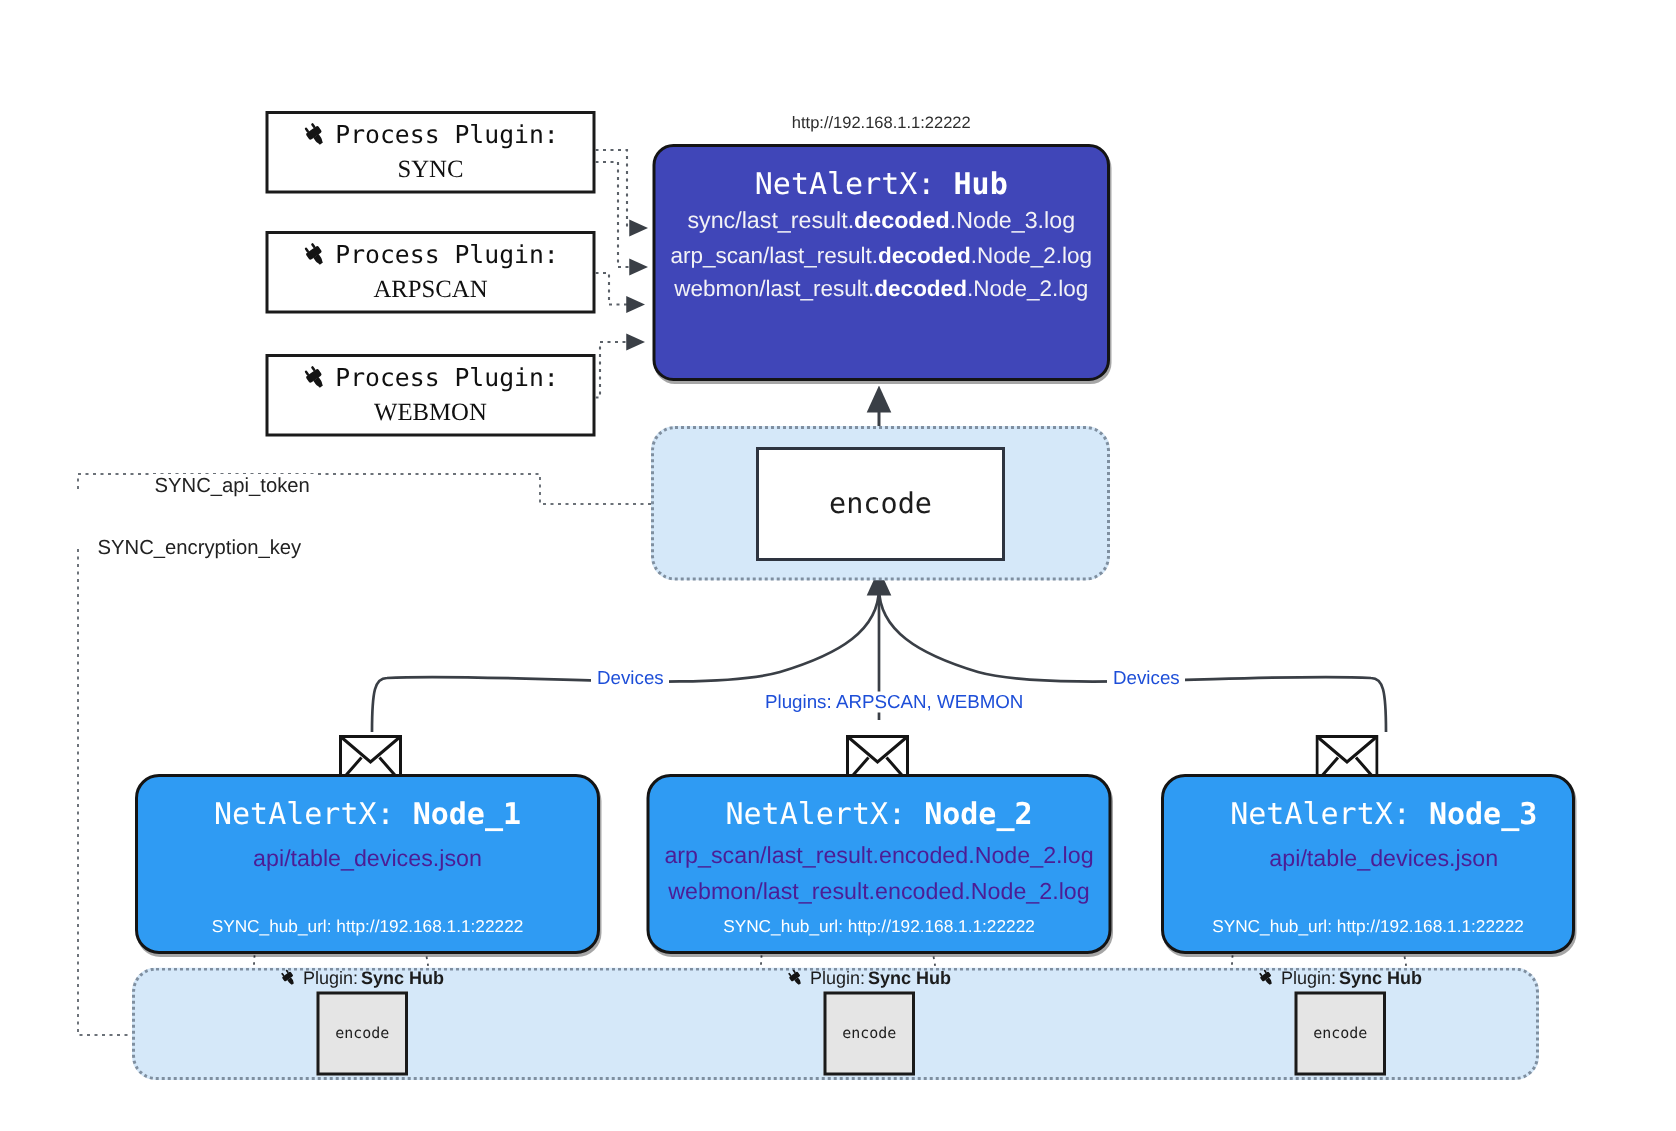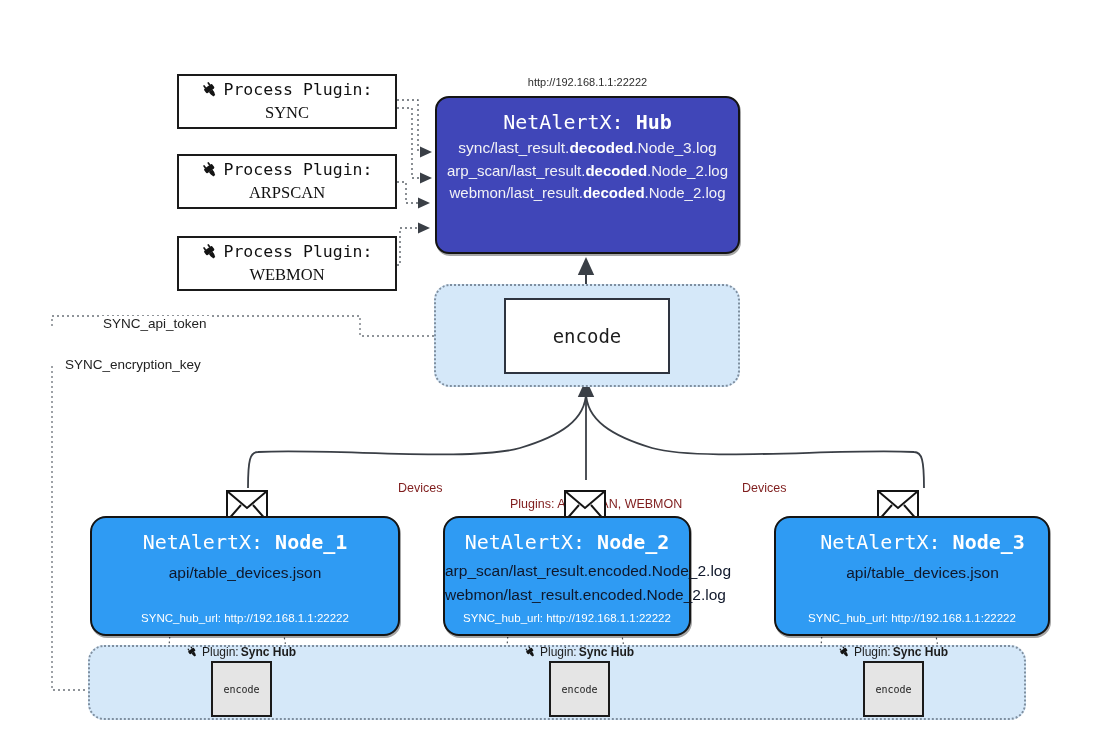--- a/index.html
+++ b/index.html
@@ -47,38 +47,38 @@
           font-family:"DejaVu Sans Mono","Liberation Mono",monospace;
           font-size:19px;color:#1d1d1d;}
 
   
   .node{position:absolute;background:#2f9bf3;border:2.5px solid #141414;
         border-radius:16px;box-sizing:border-box;
         box-shadow:1px 2px 0 rgba(0,0,0,.35);}
   .node .n-title{margin-top:12px;text-align:center;color:#fff;
         font-family:"DejaVu Sans Mono","Liberation Mono",monospace;font-size:20px;}
   .node .n-title b{font-weight:bold;}
-  .node .n-line{color:#0f172a;font-size:15.5px;text-align:center;
+  .node .n-line{color:#4c1d95;font-size:15.5px;text-align:center;
         margin-top:10px;white-space:nowrap;}
   .node .n-foot{position:absolute;left:0;bottom:10px;width:100%;text-align:center;
         color:#ffffff;font-size:11.5px;white-space:nowrap;}
 
   
   .encode{position:absolute;width:61px;height:56px;background:#e5e5e5;
           border:2px solid #1a1a1a;box-sizing:border-box;
           display:flex;align-items:center;justify-content:center;
           font-family:"DejaVu Sans Mono","Liberation Mono",monospace;
           font-size:10px;color:#1d1d1d;}
   .plabel{position:absolute;font-size:12px;color:#1c1c1c;white-space:nowrap;
           display:flex;align-items:center;gap:2px;}
   .plabel b{font-weight:bold;}
 
   
-  .elabel{position:absolute;font-size:12.5px;color:#7f1d1d;background:#fff;
-          padding:0 4px;white-space:nowrap;margin-top:36px;}
+  .elabel{position:absolute;font-size:12.5px;color:#1d4ed8;background:#fff;
+          padding:0 4px;white-space:nowrap;}
   .tok{position:absolute;font-size:13.5px;color:#222;background:#fff;
        padding:0 3px;white-space:nowrap;}
 
   svg.icon{display:block;}
 </style>
 </head>
 <body>
 
 <div class="canvas">
 
@@ -220,21 +220,21 @@
 
   <div class="node" style="left:90px;top:516px;width:310px;height:120px;">
     <div class="n-title">
       <span>NetAlertX:</span>
       <b>Node_1</b>
     </div>
     <div class="n-line">api/table_devices.json</div>
     <div class="n-foot">SYNC_hub_url: http://192.168.1.1:22222</div>
   </div>
 
-  <div class="node" style="left:443px;top:516px;width:248px;height:120px;">
+  <div class="node" style="left:431px;top:516px;width:310px;height:120px;">
     <div class="n-title">
       <span>NetAlertX:</span>
       <b>Node_2</b>
     </div>
     <div class="n-line" style="margin-top:8px;">arp_scan/last_result.encoded.Node_2.log</div>
     <div class="n-line" style="margin-top:6px;">webmon/last_result.encoded.Node_2.log</div>
     <div class="n-foot">SYNC_hub_url: http://192.168.1.1:22222</div>
   </div>
 
   <div class="node" style="left:774px;top:516px;width:276px;height:120px;padding-left:21px;">

